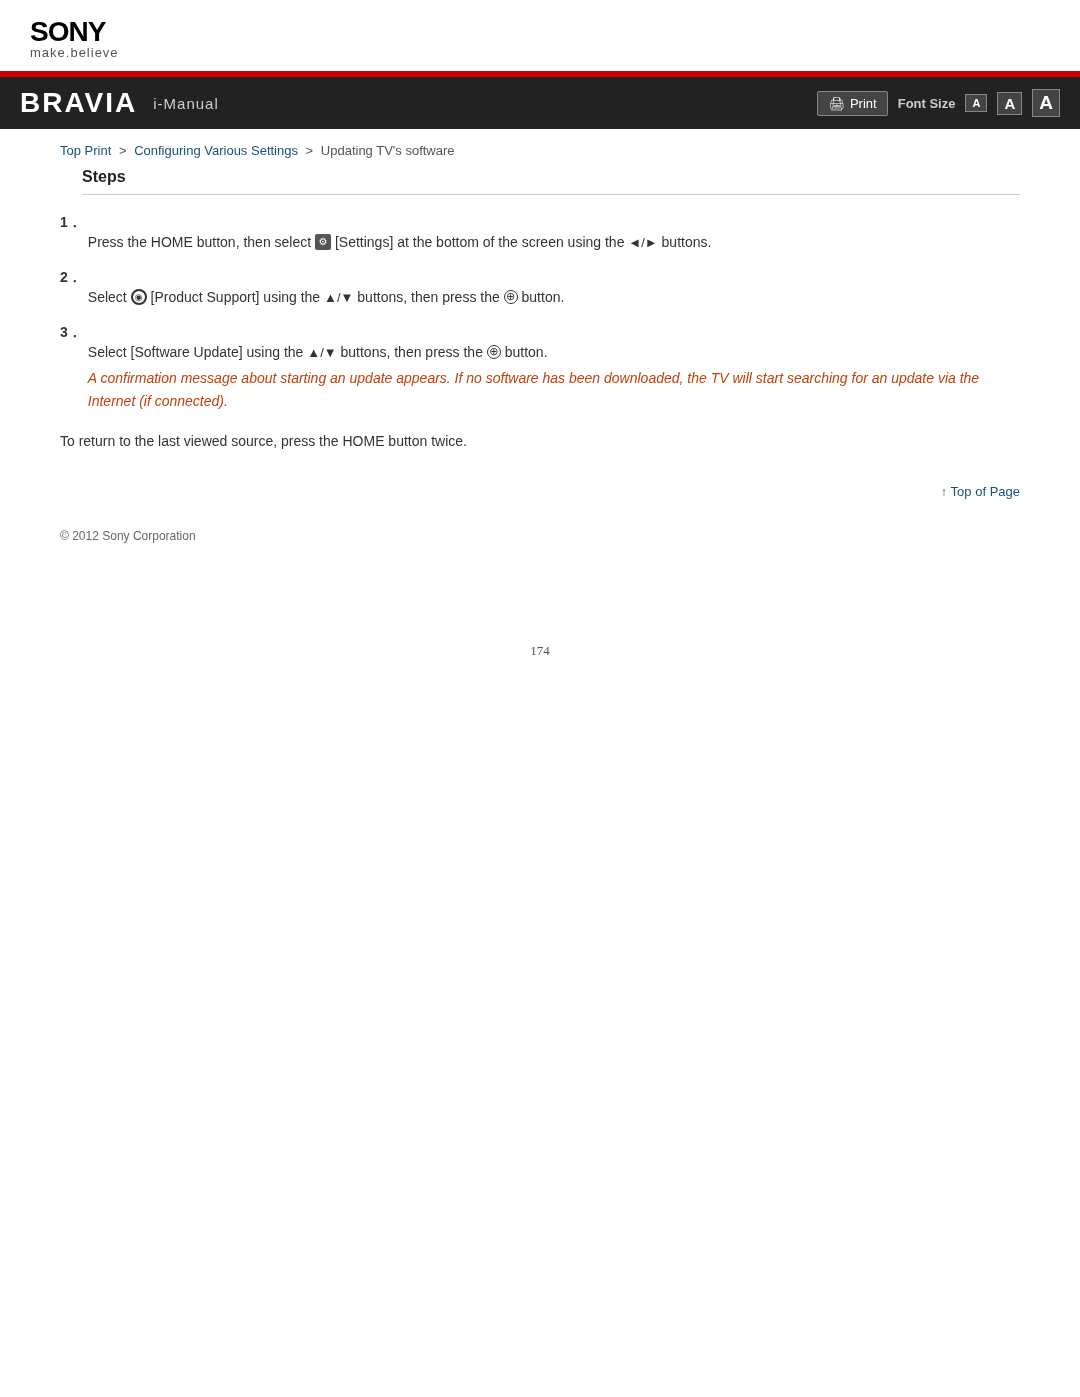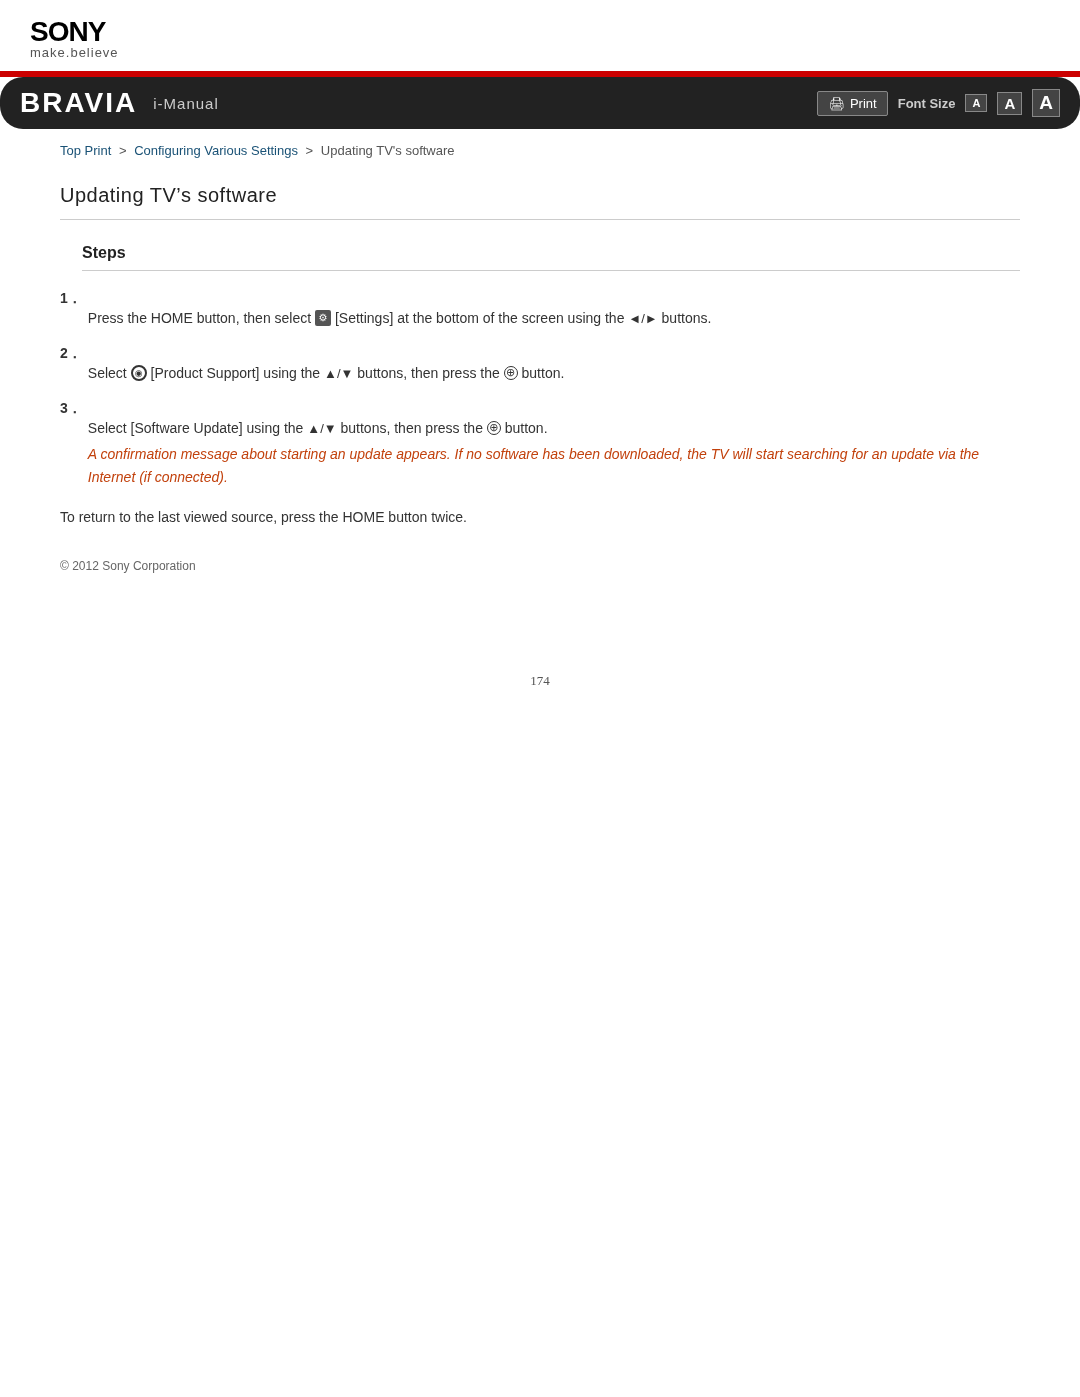--- a/index.html
+++ b/index.html
@@ -46,21 +46,20 @@
     }
 
     
     .bravia-bar {
       background: #222;
       display: flex;
       align-items: center;
       justify-content: space-between;
       padding: 0 20px;
       height: 52px;
-      border-radius: 23px;
     }
 
     .bravia-left {
       display: flex;
       align-items: center;
       gap: 16px;
     }
 
     .bravia-logo {
       font-size: 28px;
@@ -318,21 +317,20 @@
 <div class="main-content">
 
   <div class="breadcrumb">
     <span class="bc-link">Top Print</span>
     <span class="bc-sep">&gt;</span>
     <span class="bc-link">Configuring Various Settings</span>
     <span class="bc-sep">&gt;</span>
     <span class="bc-current">Updating TV's software</span>
   </div>
 
-  <h1 class="page-title">Updating TV’s software</h1>
 
   <h2 class="section-heading">Steps</h2>
 
   <ol class="steps-list">
 
     <li>
       <span class="step-num">1．</span>
       <span class="step-content">
         Press the HOME button, then select
         <span class="icon-settings">⚙</span>
@@ -358,18 +356,24 @@
         <span class="icon-circle-plus">⊕</span>
         button.
         <div class="step-sub">A confirmation message about starting an update appears. If no software has been downloaded, the TV will start searching for an update via the Internet (if connected).</div>
       </span>
     </li>
 
   </ol>
 
   <p class="return-note">To return to the last viewed source, press the HOME button twice.</p>
 
+  <div class="top-of-page">
+    <a href="#">
+      <span>↑</span>
+      <span>Top of Page</span>
+    </a>
+  </div>
 
   <p class="copyright">© 2012 Sony Corporation</p>
 
 </div>
 
 <div class="page-number">174</div>
 
 </body></html>

